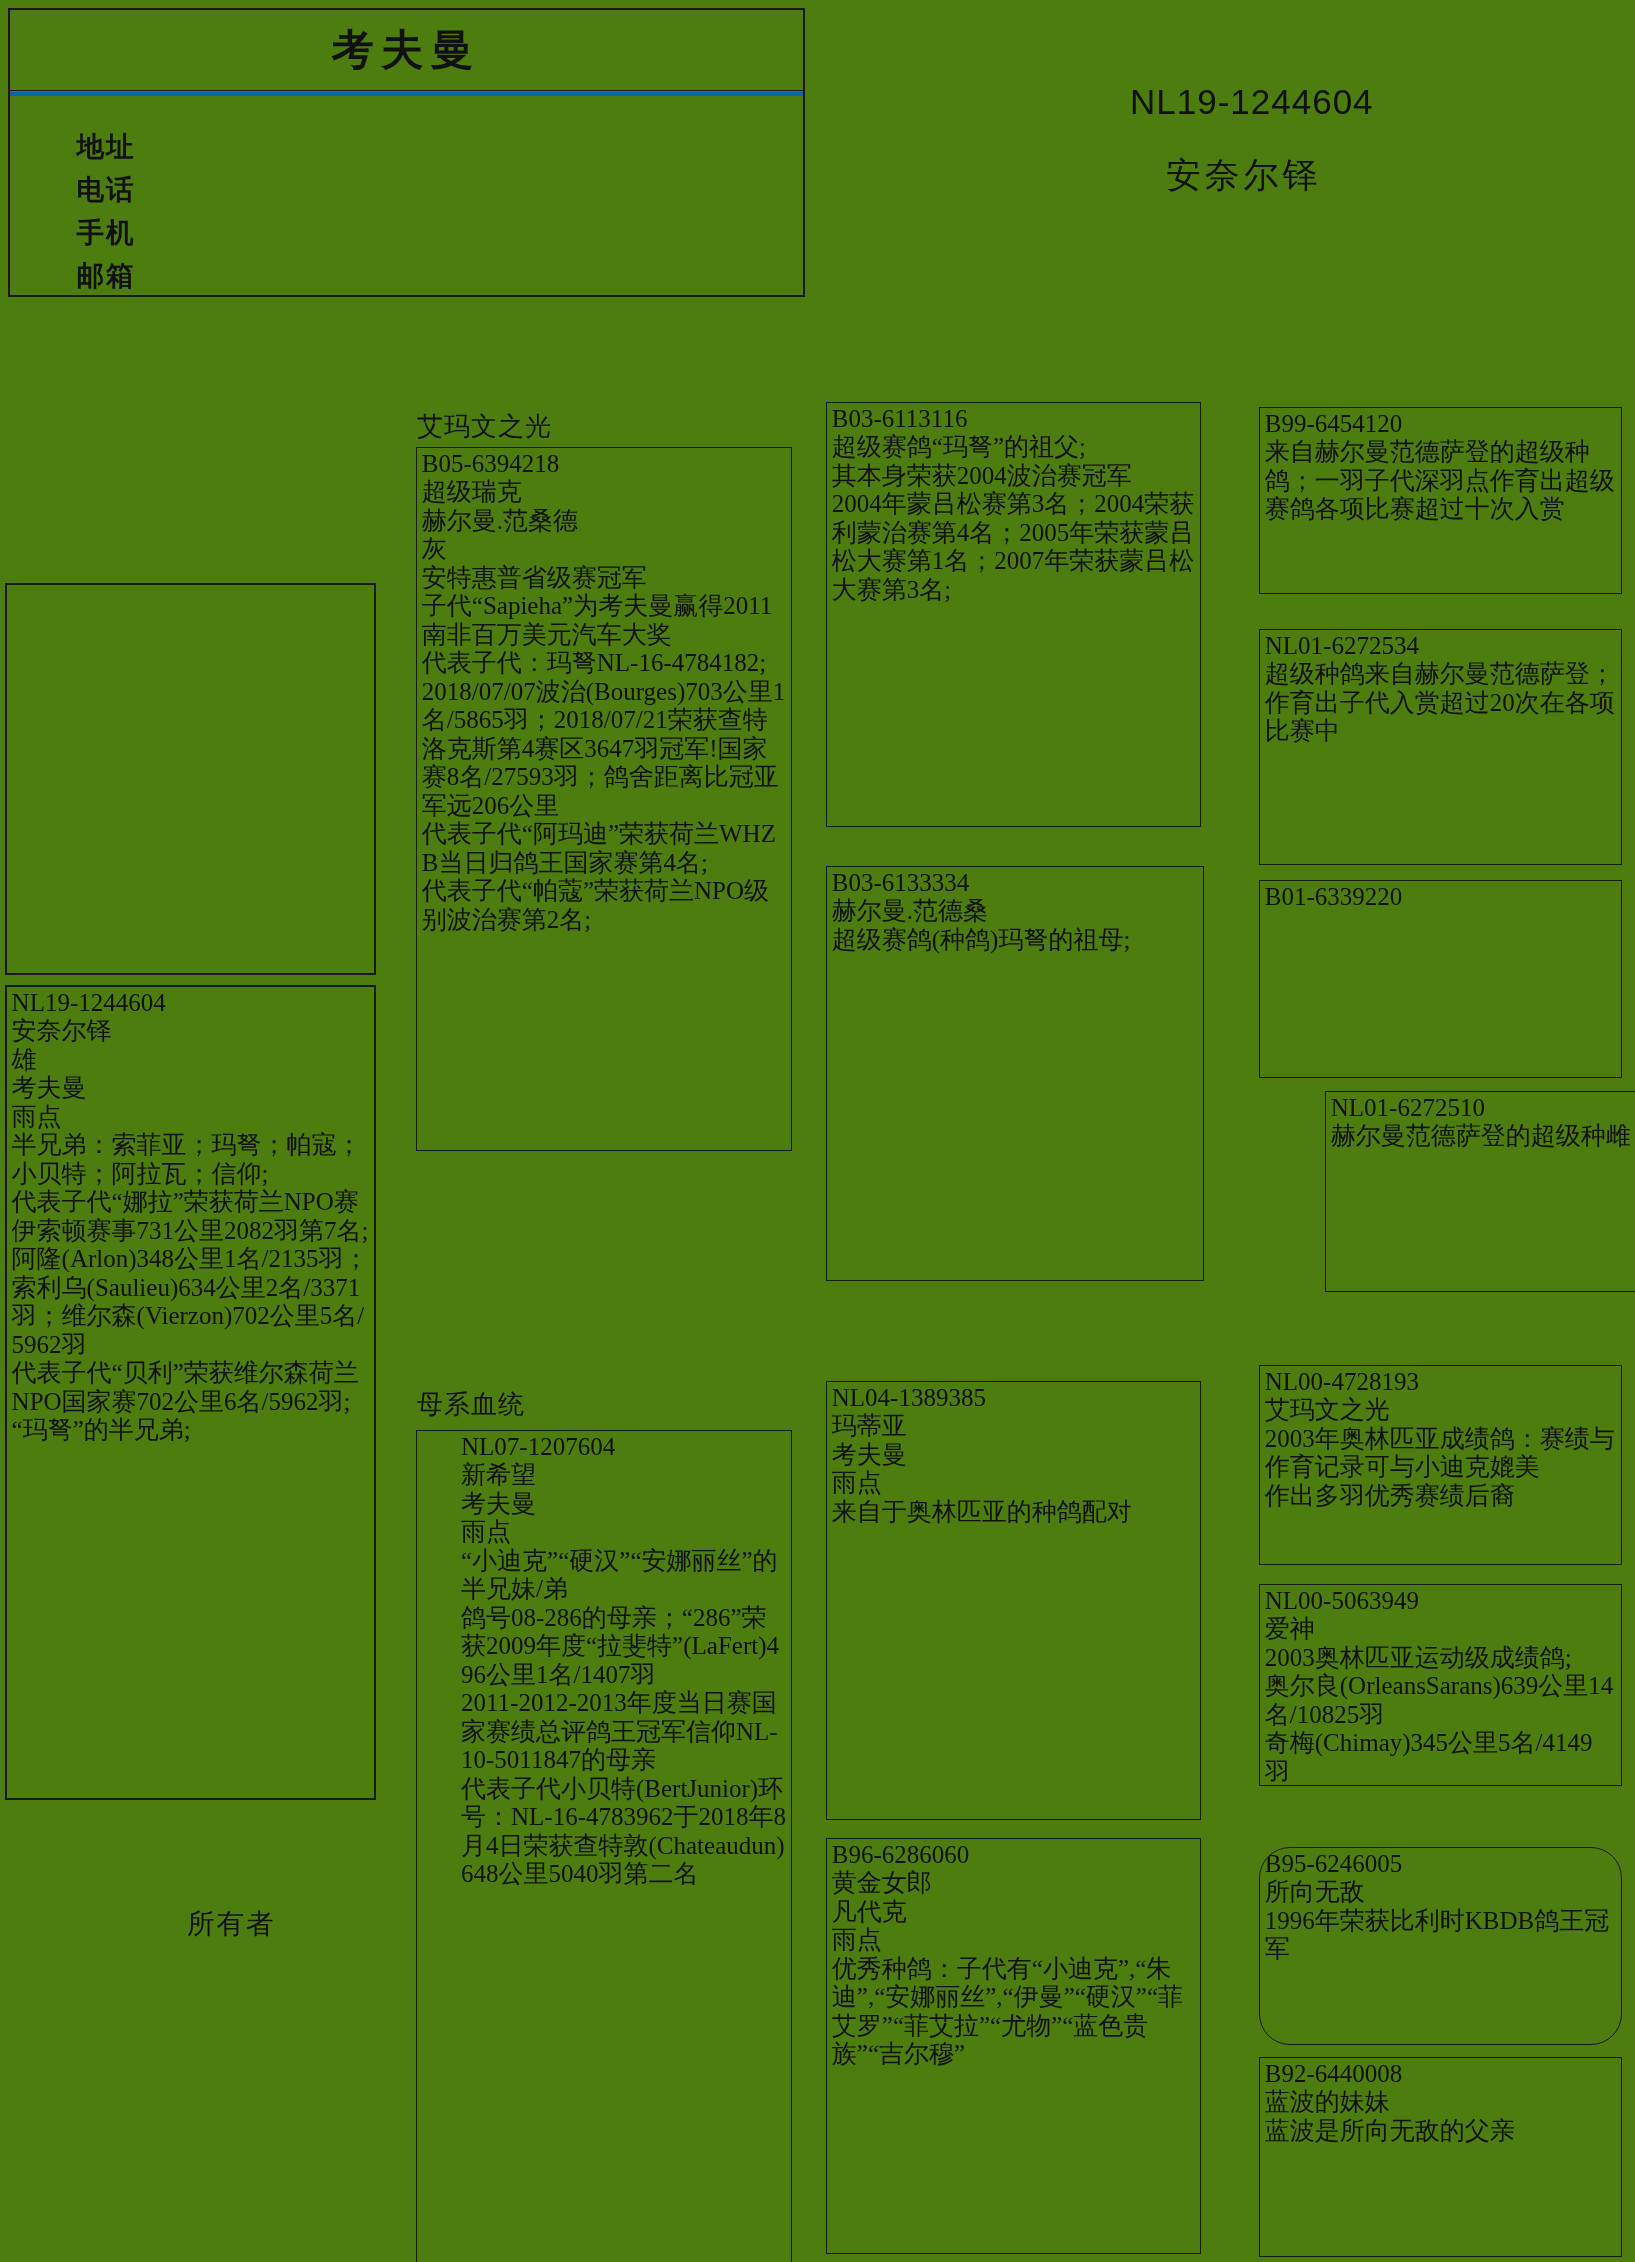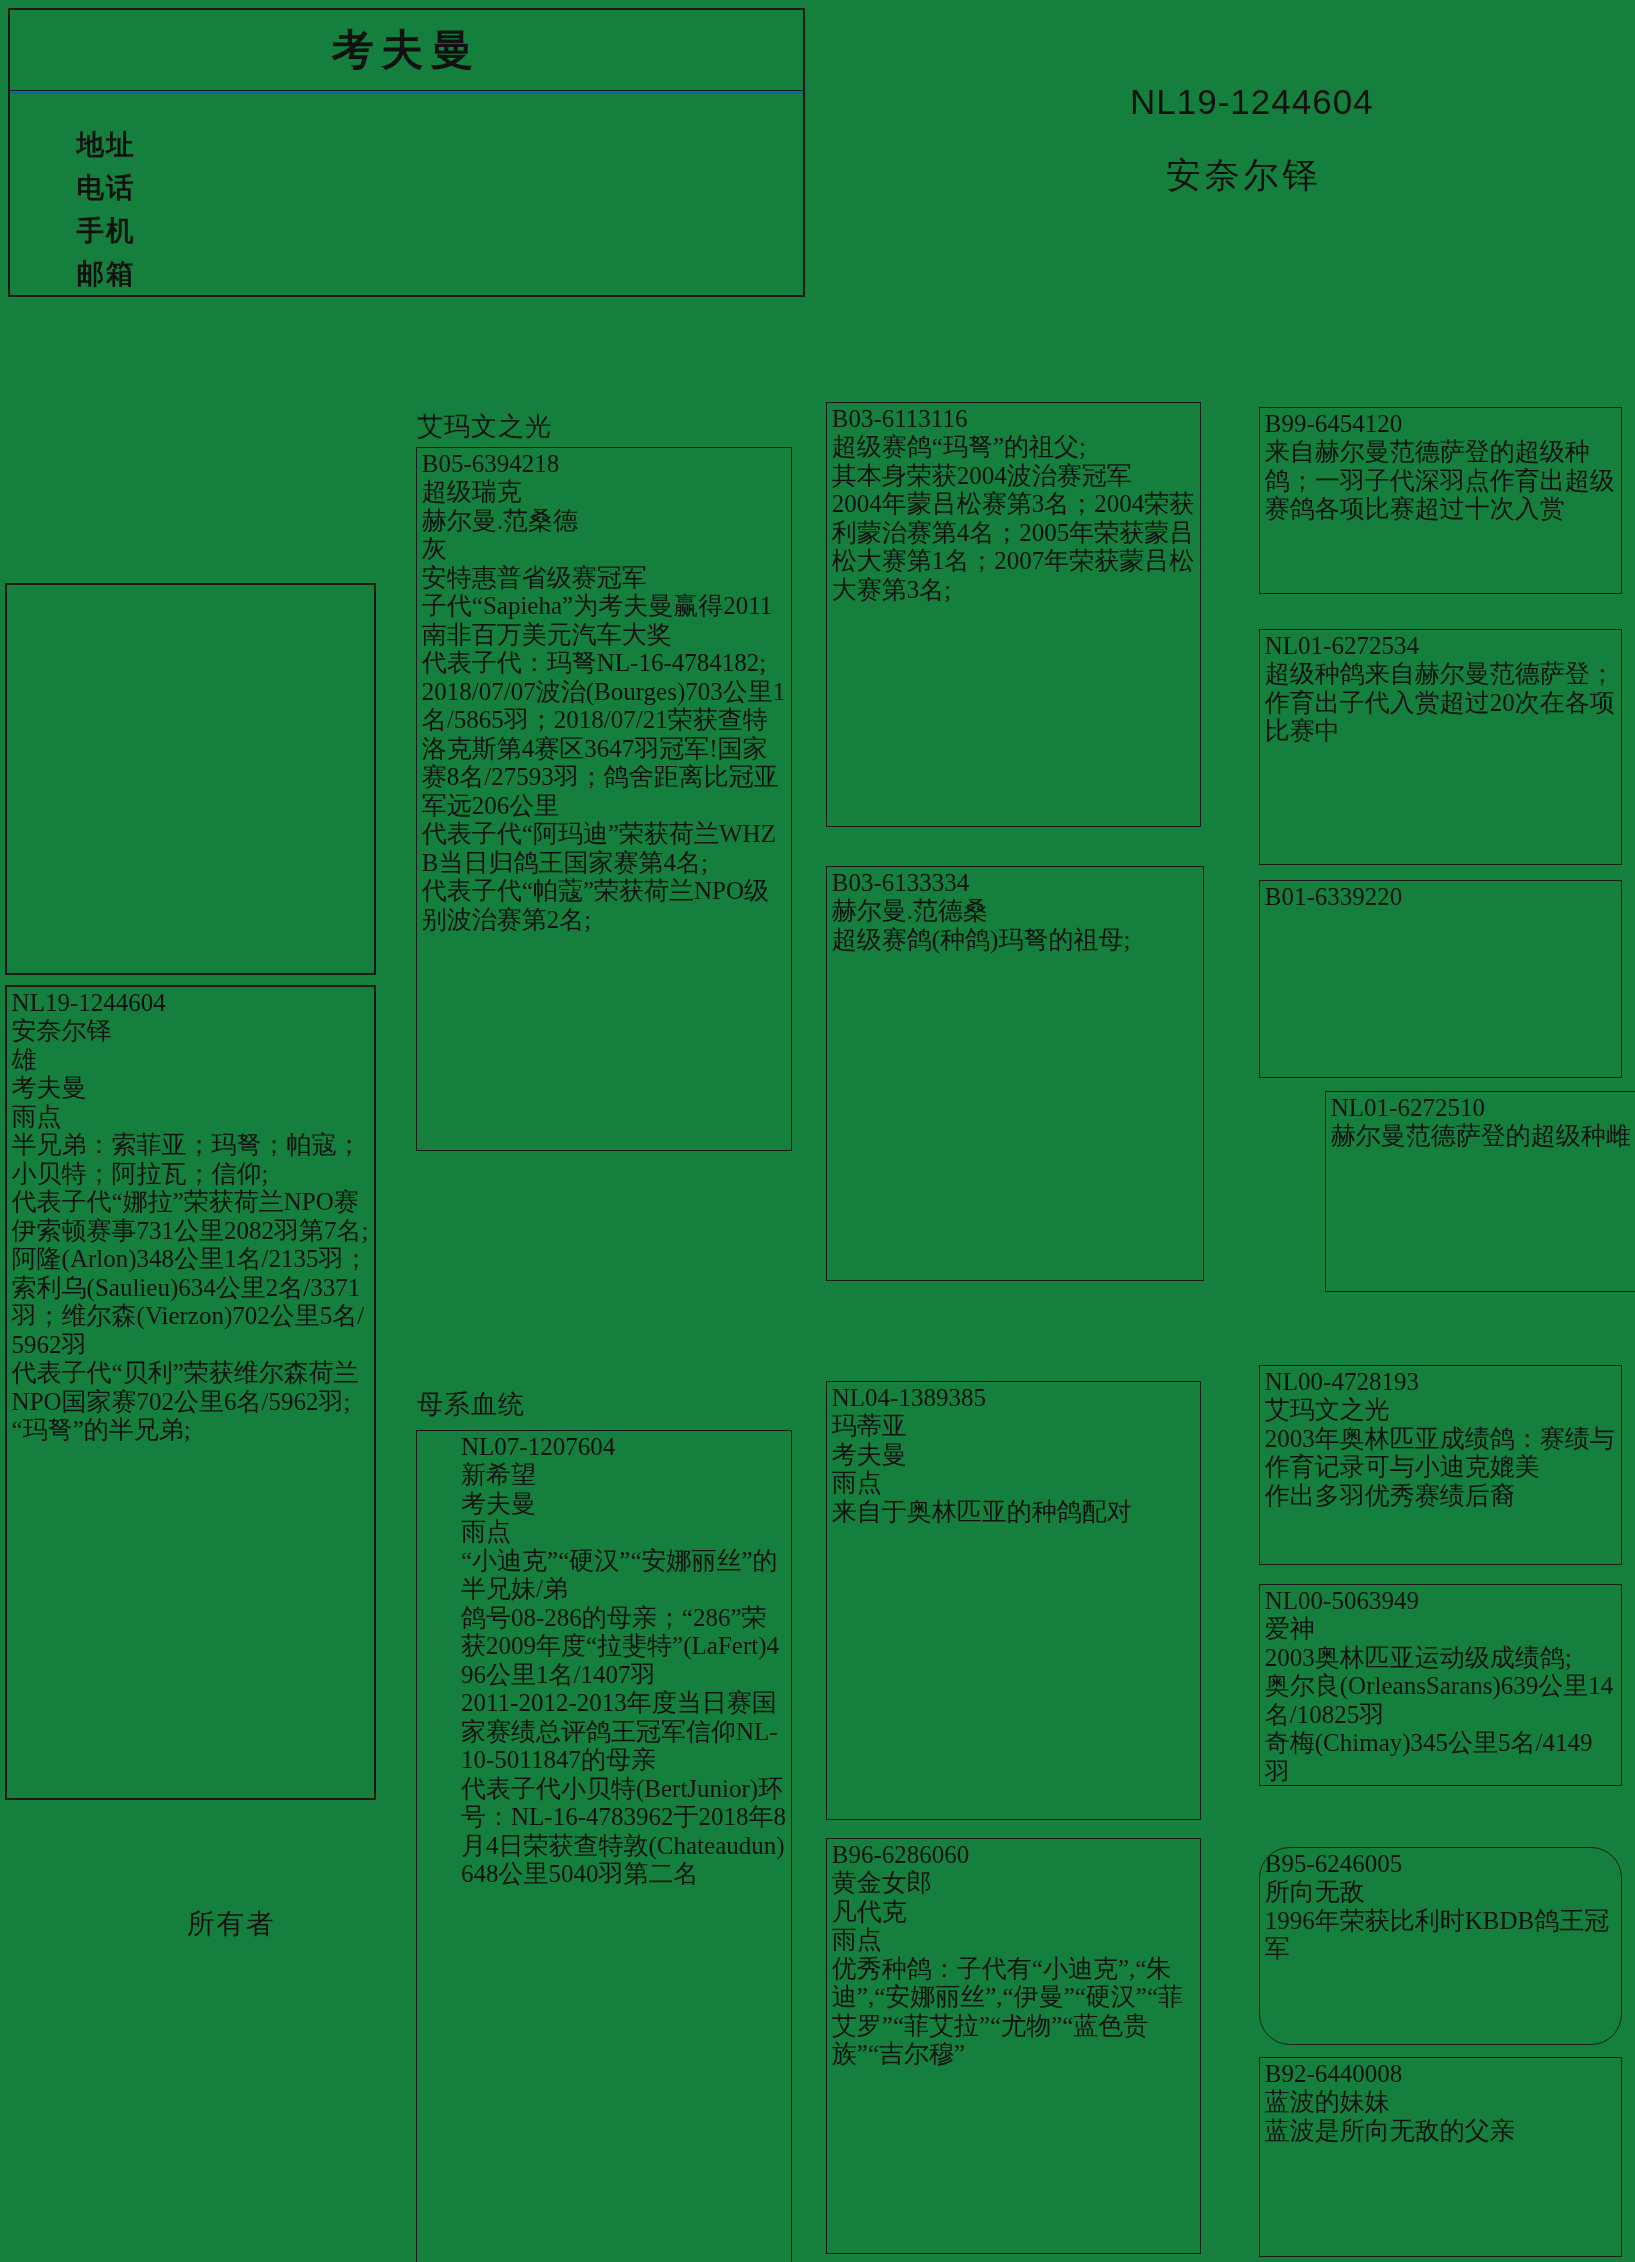--- a/index.html
+++ b/index.html
@@ -1,27 +1,27 @@
 <!DOCTYPE html>
 <html style="font-size:15px"><head>
 <meta charset="utf-8">
 <style>
   html,body { margin:0; padding:0; background:#ffffff; }
   .page {
-    position:relative; width:1636px; height:2263px; background:#15803d;
+    position:relative; width:1636px; height:2263px; background:#4d7c0f;
     font-family:"Liberation Serif","DejaVu Serif",serif; color:#111;
     overflow:hidden;
   }
   
   .header-box { position:absolute; left:7.6px; top:7.6px; width:797px; height:289px;
     border:2.9px solid #1a1a1a; box-sizing:border-box; }
   .header-title { height:80px; border-bottom:1.9px solid #1a1a1a;
     display:flex; align-items:center; justify-content:center;
     font-size:42px; font-weight:bold; letter-spacing:7.6px; }
-  .header-info { border-top:2px solid #0369a1; margin-top:1.9px; padding:32px 0 0 67px; }
+  .header-info { border-top:4px solid #0369a1; margin-top:1.9px; padding:32px 0 0 67px; }
   .contact-row { height:43px; font-size:27.6px; font-weight:bold; letter-spacing:1.9px; }
   .ring-head { position:absolute; left:1130px; top:82px; font-size:35px;
     font-family:"Liberation Sans","DejaVu Sans",sans-serif; letter-spacing:1px; }
   .name-head { position:absolute; left:1166px; top:152px; font-size:35px; letter-spacing:3.8px; }
   
   .gen-label { position:absolute; font-size:26px; letter-spacing:1px; }
   .gen-label.paternal { left:417px; top:409px; }
   .gen-label.maternal { left:417px; top:1387px; }
   .owner { position:absolute; left:187px; top:1905px; font-size:27.6px; letter-spacing:1.9px; }
   

